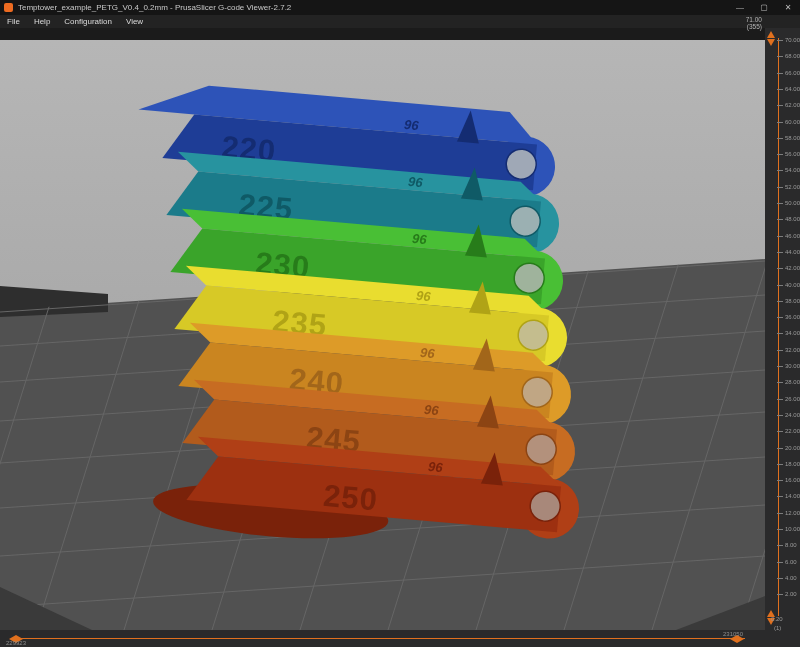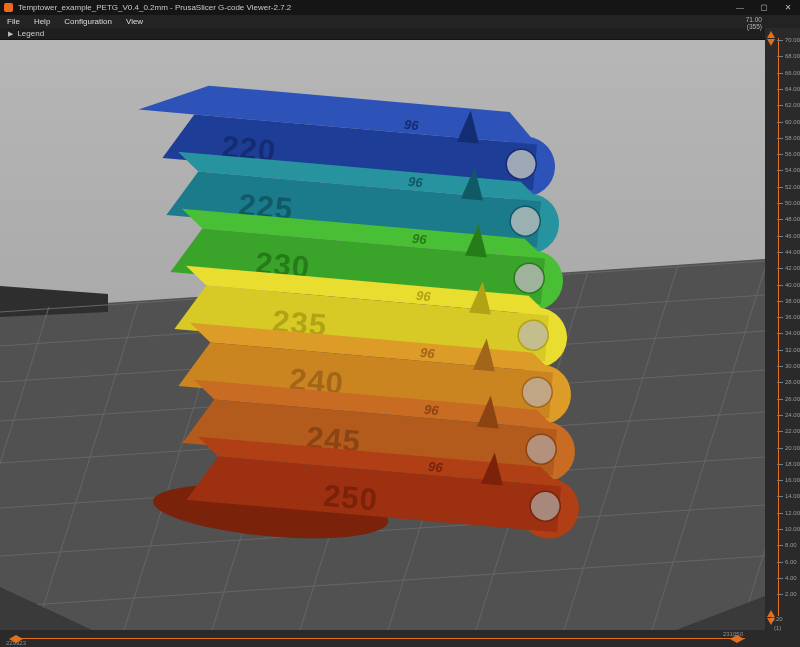--- a/index.html
+++ b/index.html
@@ -64,24 +64,20 @@
     <div class="win-btn">✕</div>
   </div>
 
   <div id="menubar">
     <div class="menu-item">File</div>
     <div class="menu-item">Help</div>
     <div class="menu-item">Configuration</div>
     <div class="menu-item">View</div>
   </div>
 
-  <div id="legendbar">
-    <span id="legend-toggle-icon">▶</span>
-    <span id="legend-label">Legend</span>
-  </div>
 
   <div id="top-value">
     <div>71.00</div>
     <div>(355)</div>
   </div>
 
   <div id="viewport">
     <svg id="scene" viewBox="0 0 765 590" preserveAspectRatio="none">
       <defs>
         <linearGradient id="wallgrad" x1="0" y1="0" x2="0" y2="1">

